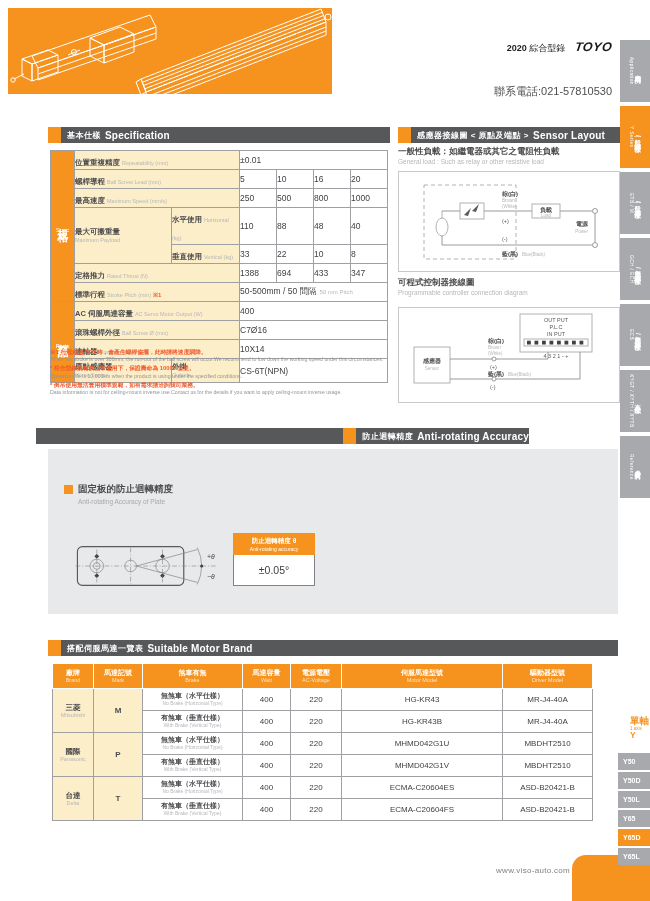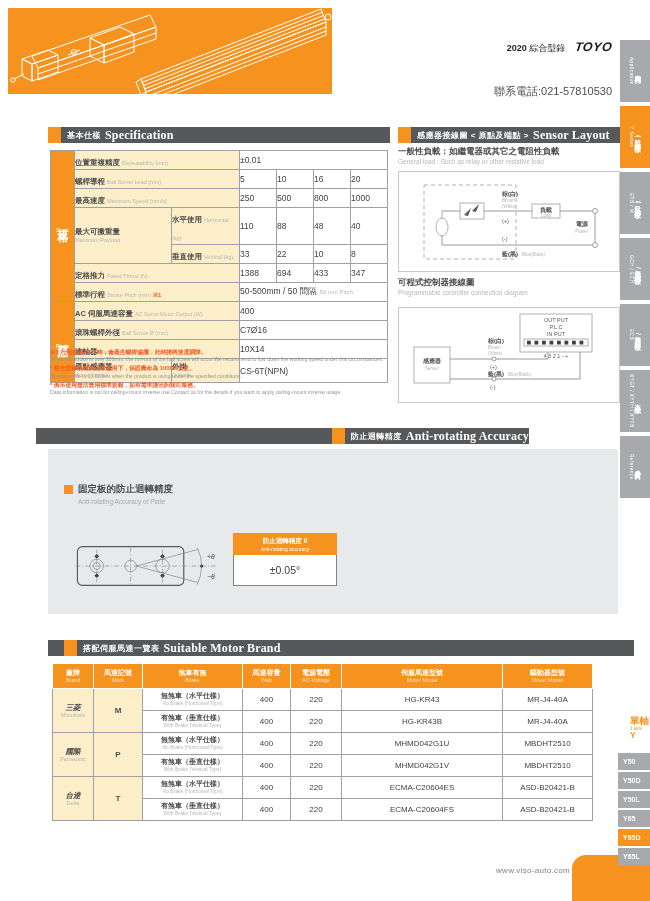--- a/index.html
+++ b/index.html
@@ -26,25 +26,25 @@
   .vwrap{writing-mode:vertical-rl;text-align:center;line-height:1.2;}
   .vzh{display:block;font-size:6.5px;font-weight:bold;letter-spacing:1px;}
   .ven{display:block;font-size:4.8px;letter-spacing:.4px;}
   .st1{top:40px;} .st2{top:106px;} .st3{top:172px;} .st4{top:238px;}
   .st5{top:304px;} .st6{top:370px;} .st7{top:436px;}
 
   
   .secbar{height:16px;background:#57585A;display:flex;align-items:center;}
   .secbar .accent{width:13px;height:16px;background:#F6921E;margin-right:6px;flex:none;}
   .secbar .tz{font-size:8px;font-weight:bold;color:#fff;letter-spacing:.5px;}
-  .secbar .te{font-size:12px;font-weight:bold;color:#fff;margin-left:4px;letter-spacing:.2px;font-family:Liberation Serif, serif;}
+  .secbar .te{font-size:10px;font-weight:bold;color:#fff;margin-left:4px;letter-spacing:.2px;}
   .bar-spec{left:48px;top:127px;width:342px;}
   .bar-sensor{left:398px;top:127px;width:222px;}
   .bar-anti{left:36px;top:428px;width:493px;justify-content:flex-end;}
-  .bar-motor{left:48px;top:640px;width:570px;padding-left:16px;}
+  .bar-motor{left:48px;top:640px;width:570px;}
 
   
   .spec-wrap{left:50px;top:150px;}
   table{border-collapse:collapse;table-layout:fixed;}
   .spec-table{width:337px;}
   .spec-table td{border:1px solid #9EA0A3;height:17px;padding:0;vertical-align:middle;}
   .gcell{background:#F6921E;text-align:center;}
   .gin{display:flex;flex-direction:column;align-items:center;justify-content:center;}
   .gz{writing-mode:vertical-rl;font-size:11px;font-weight:bold;color:#fff;letter-spacing:3px;line-height:1;}
   .ge{font-size:6px;color:#fff;margin-top:2px;}
@@ -81,36 +81,36 @@
   
   .anti-panel{left:48px;top:449px;width:570px;height:165px;background:#E8E9EA;}
   .anti-sub{position:absolute;left:16px;top:34px;display:flex;}
   .sq{width:9px;height:9px;background:#F6921E;margin:2px 5px 0 0;flex:none;}
   .asz{font-size:9.5px;font-weight:bold;color:#4D4D4F;}
   .ase{font-size:6.5px;color:#A7A9AC;margin-top:2px;}
   .plate-svg{position:absolute;left:20px;top:88px;}
   .plate-svg .pln{fill:none;stroke:#58595B;stroke-width:1.2;}
   .plate-svg .thin{fill:none;stroke:#808285;stroke-width:.7;}
   .plate-svg .cl{stroke:#808285;stroke-width:.6;stroke-dasharray:5 2 1 2;}
-  .acc-table{position:absolute;left:185px;top:84px;width:104px;}
+  .acc-table{position:absolute;left:185px;top:84px;width:82px;}
   .acc-head{background:#F6921E;color:#fff;text-align:center;padding:3px 0 2px;border:1px solid #F6921E;}
   .acc-hz{font-size:6.5px;font-weight:bold;display:block;}
   .acc-he{font-size:5px;display:block;}
   .acc-body{background:#fff;border:1px solid #808285;border-top:none;text-align:center;
             font-size:10.5px;color:#414042;padding:9px 0;}
 
   
   .motor-wrap{left:52px;top:663px;}
   .motor-table{width:540px;}
   .motor-table th{background:#F6921E;border:1px solid #fff;height:24px;padding:0;}
   .mhz{display:block;font-size:7px;font-weight:bold;color:#fff;line-height:1.3;}
   .mhe{display:block;font-size:5.5px;font-weight:normal;color:#FDE3C2;line-height:1.2;}
   .motor-table td{border:1px solid #9EA0A3;height:21px;padding:0;text-align:center;vertical-align:middle;}
   .bcell{background:#FCEEC9;}
-  .bz{display:block;font-size:7.5px;font-weight:bold;color:#4D4D4F;line-height:1.2;font-style:italic;}
+  .bz{display:block;font-size:7.5px;font-weight:bold;color:#4D4D4F;line-height:1.2;}
   .be{display:block;font-size:5.5px;color:#B5B7BA;line-height:1.2;}
   .mkcell{background:#FCEEC9;font-size:8px;font-weight:bold;color:#4D4D4F;}
   .brz{display:block;font-size:7px;font-weight:bold;color:#4D4D4F;line-height:1.25;}
   .bre{display:block;font-size:5px;color:#B5B7BA;line-height:1.15;}
   .val{font-size:8px;color:#414042;}
 
   
   .axis-head{left:630px;top:716px;width:40px;color:#F6921E;}
   .axz{font-size:9.5px;font-weight:bold;line-height:1;}
   .axe{font-size:4.5px;line-height:1.3;}

